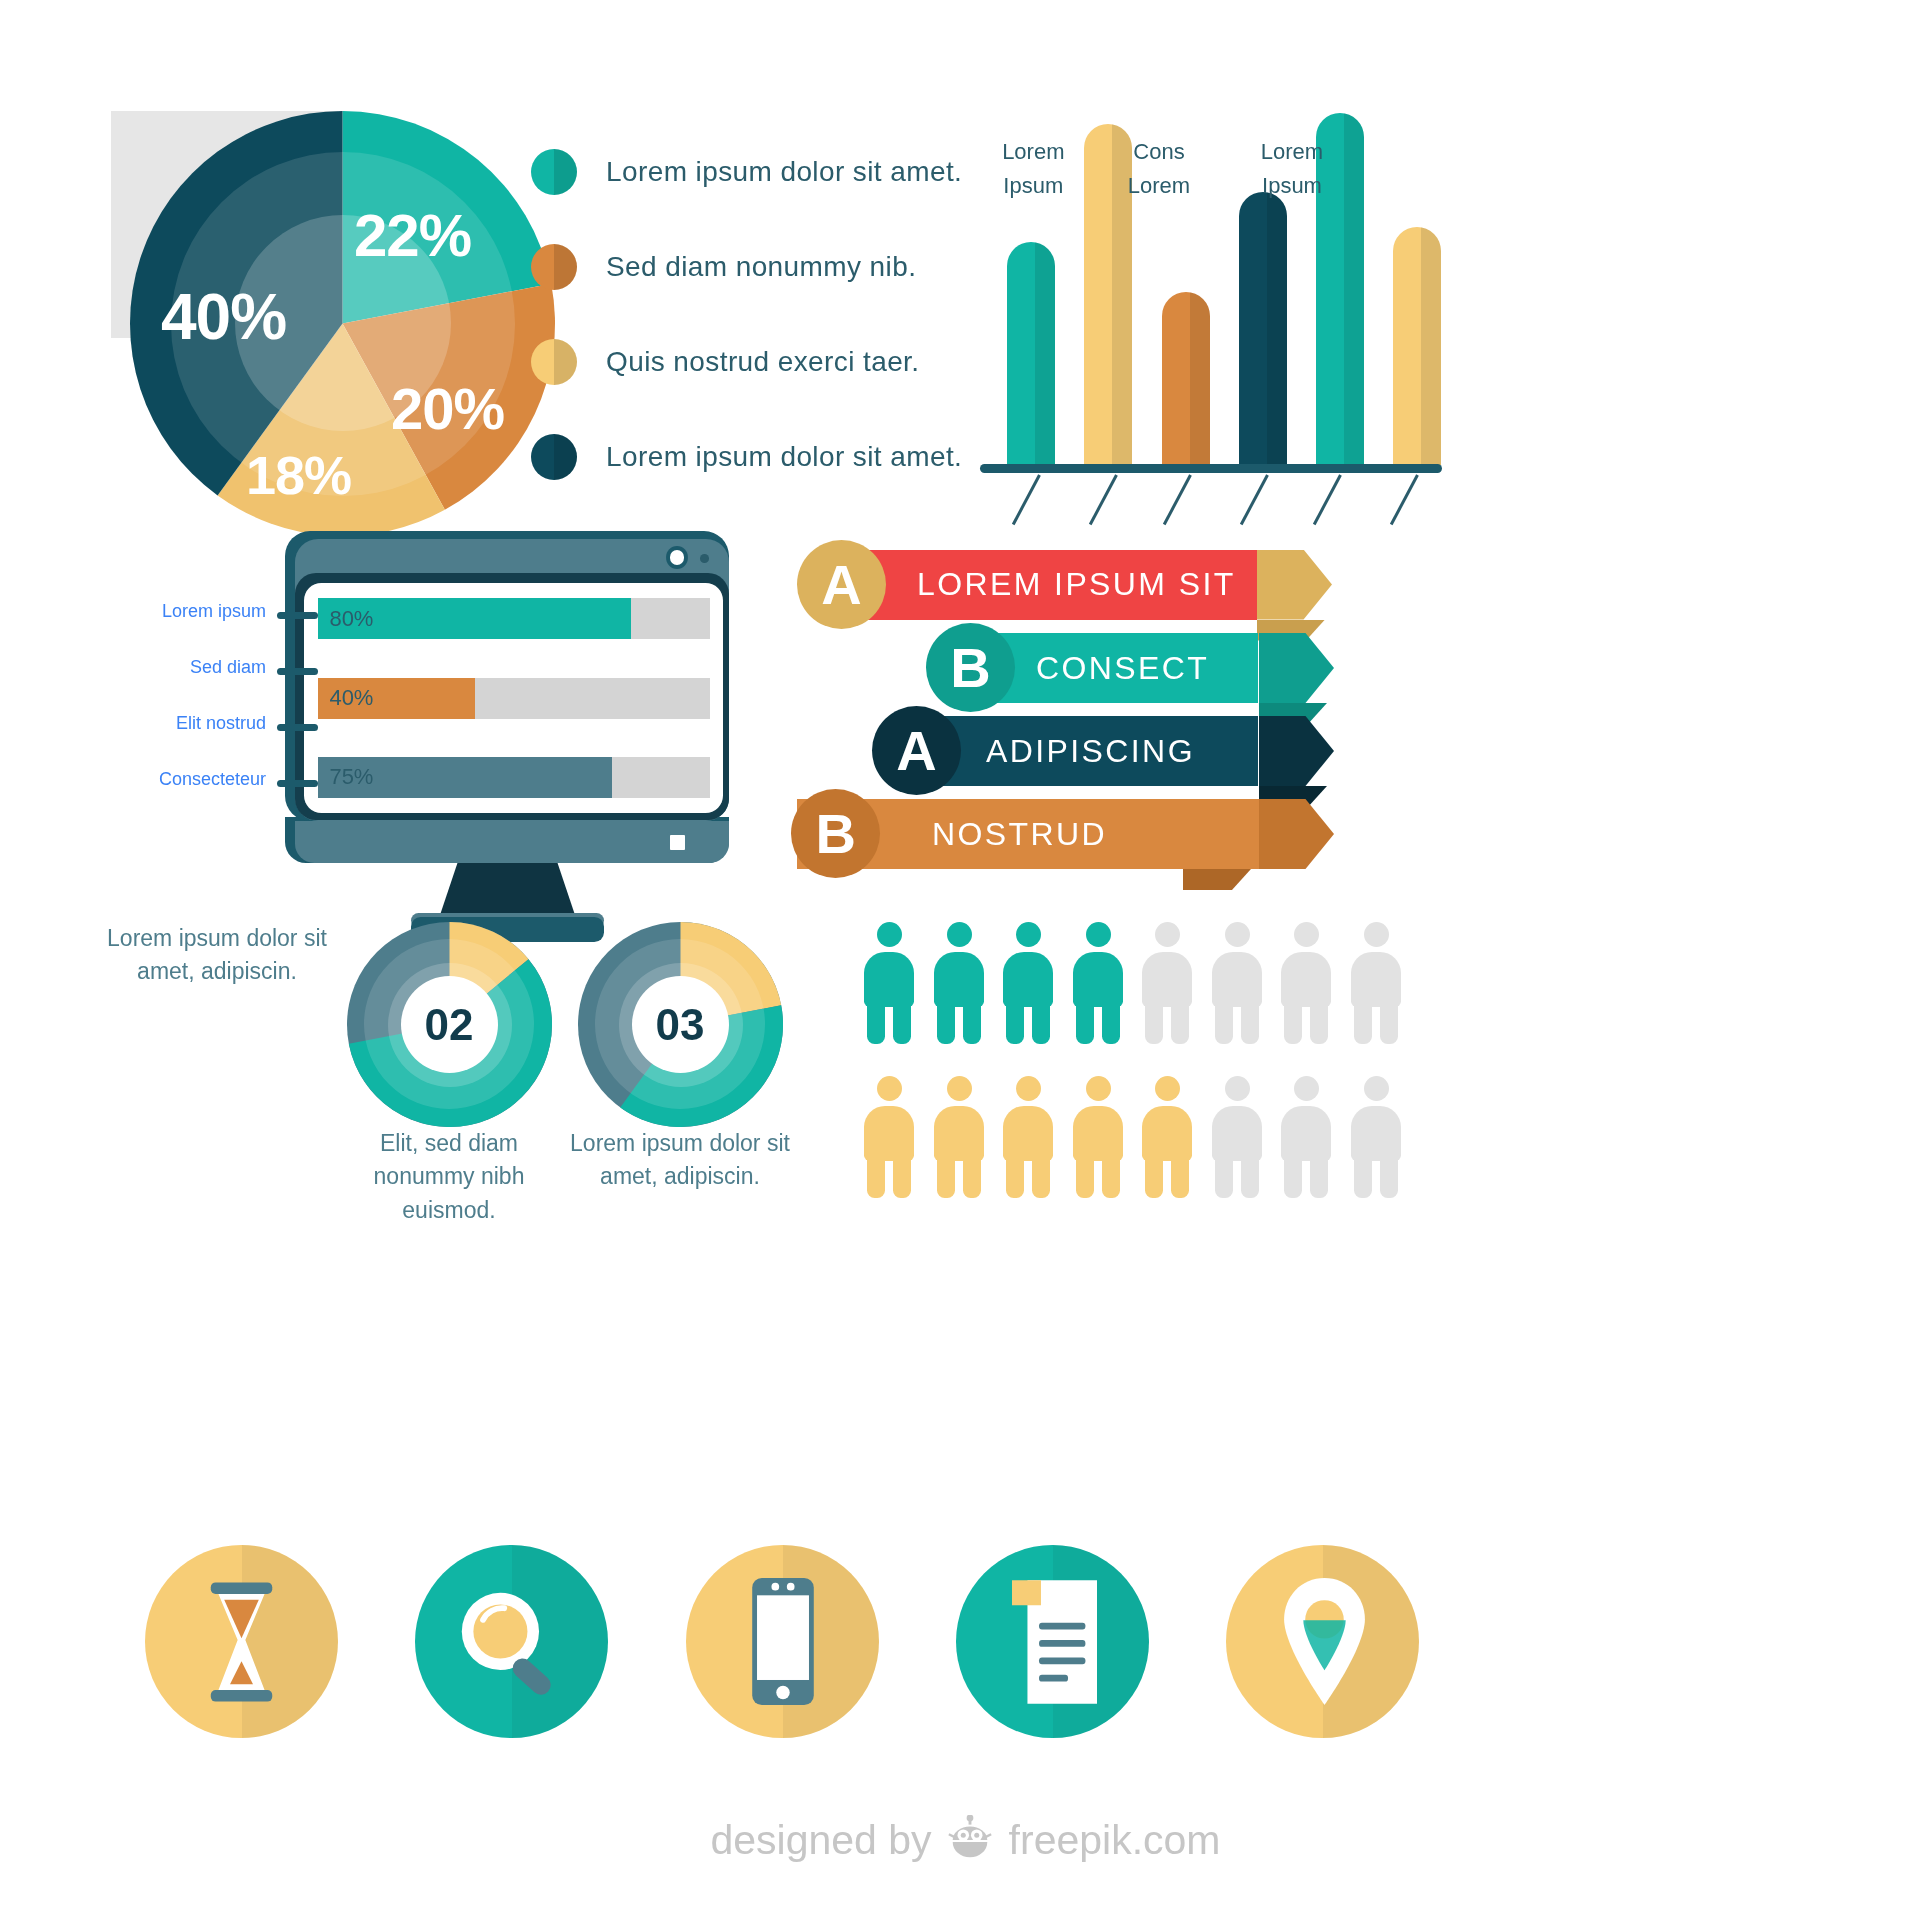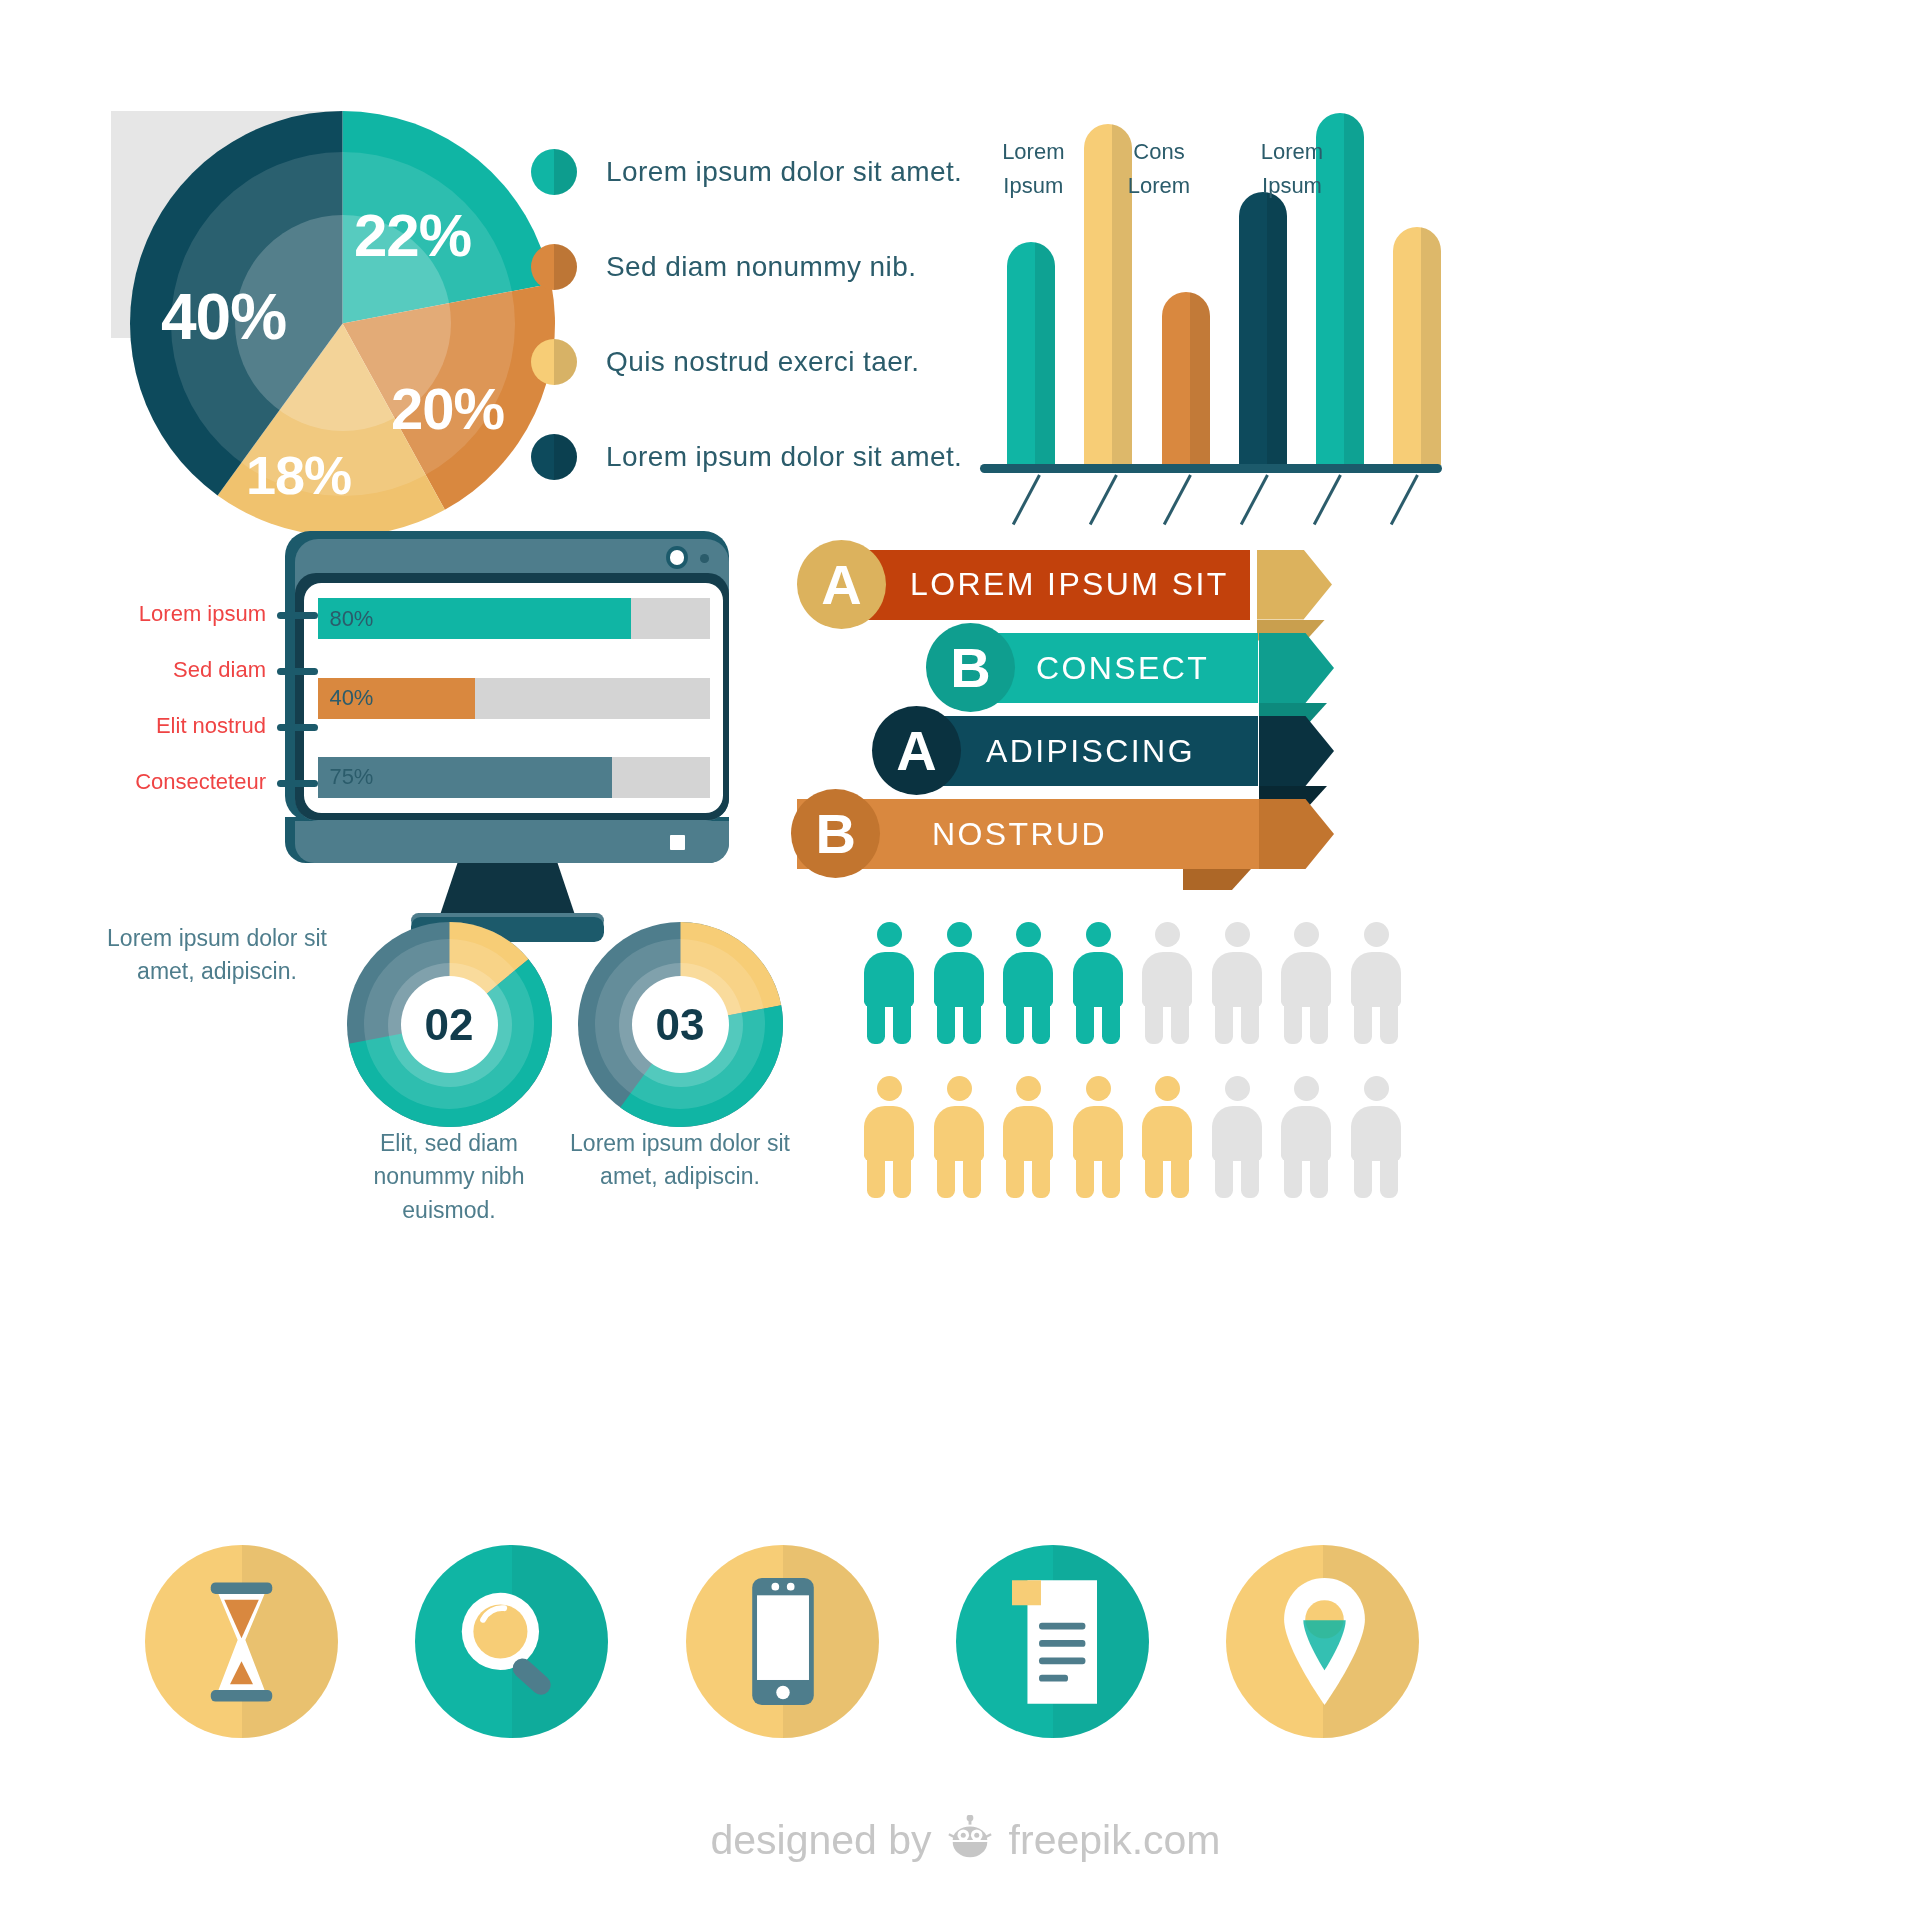--- a/index.html
+++ b/index.html
@@ -110,21 +110,21 @@
   .prog-row {
     position: relative; height: 41px; background: #d4d4d4;
     display: flex; align-items: center;
   }
   .prog-fill { position: absolute; left: 0; top: 0; height: 100%; }
   .prog-val {
     position: relative; font-size: 22px; color: #2b5c6b; font-weight: 400;
     margin-left: 11.6px; z-index: 2;
   }
   .mon-label {
-    position: absolute; font-size: 22px; color: #ef4444; font-weight: 300;
+    position: absolute; font-size: 18px; color: #3b82f6; font-weight: 300;
     text-align: right; white-space: nowrap;
   }
   .mon-dash {
     position: absolute; width: 41px; height: 6.8px; background: #1c5a6b;
     border-radius: 3.9px;
   }
   #mon-neck {
     position: absolute; left: 9.7px; top: 290px; width: 434px; height: 42px;
     background: #4e7d8c; border-radius: 0 0 19.3px 19.3px;
   }
@@ -377,21 +377,21 @@
     <div class="mon-dash" style="right:5.8px; top:137px;"></div>
     <div class="mon-label" style="right:58px; top:182px;">Elit nostrud</div>
     <div class="mon-dash" style="right:5.8px; top:193px;"></div>
     <div class="mon-label" style="right:58px; top:238px;">Consecteteur</div>
     <div class="mon-dash" style="right:5.8px; top:249px;"></div>
   </div>
 
   <div class="abs" id="ribbons">
 
     <div class="ribbon" style="left:0px; top:13.5px;">
-      <div class="ribbon-bar" id="rb0" style="left: 28px; width: 425px; background: #c2410c; text-align: center;">
+      <div class="ribbon-bar" id="rb0" style="left: 35px; width: 425px; background: #ef4444; text-align: center;">
         <span class="ribbon-text" style="margin-left:85px;">LOREM IPSUM SIT</span>
       </div>
       <div class="ribbon-arrow" id="ra0" style="left: 460px; background: rgb(220, 178, 93);"></div>
       <div class="ribbon-shadow" id="rs0" style="left: 460px; top: 70px; background: rgb(201, 159, 78);"></div>
       <div class="ribbon-badge" id="rbg0" style="left: 0px; top: -9.7px; background: rgb(220, 178, 93);">A</div>
     </div>
 
     <div class="ribbon" style="left:0px; top:97px;">
       <div class="ribbon-bar" id="rb1" style="left: 162px; width: 299px; background: rgb(16, 181, 164);">
         <span class="ribbon-text" style="margin-left:77px;">CONSECT</span>

